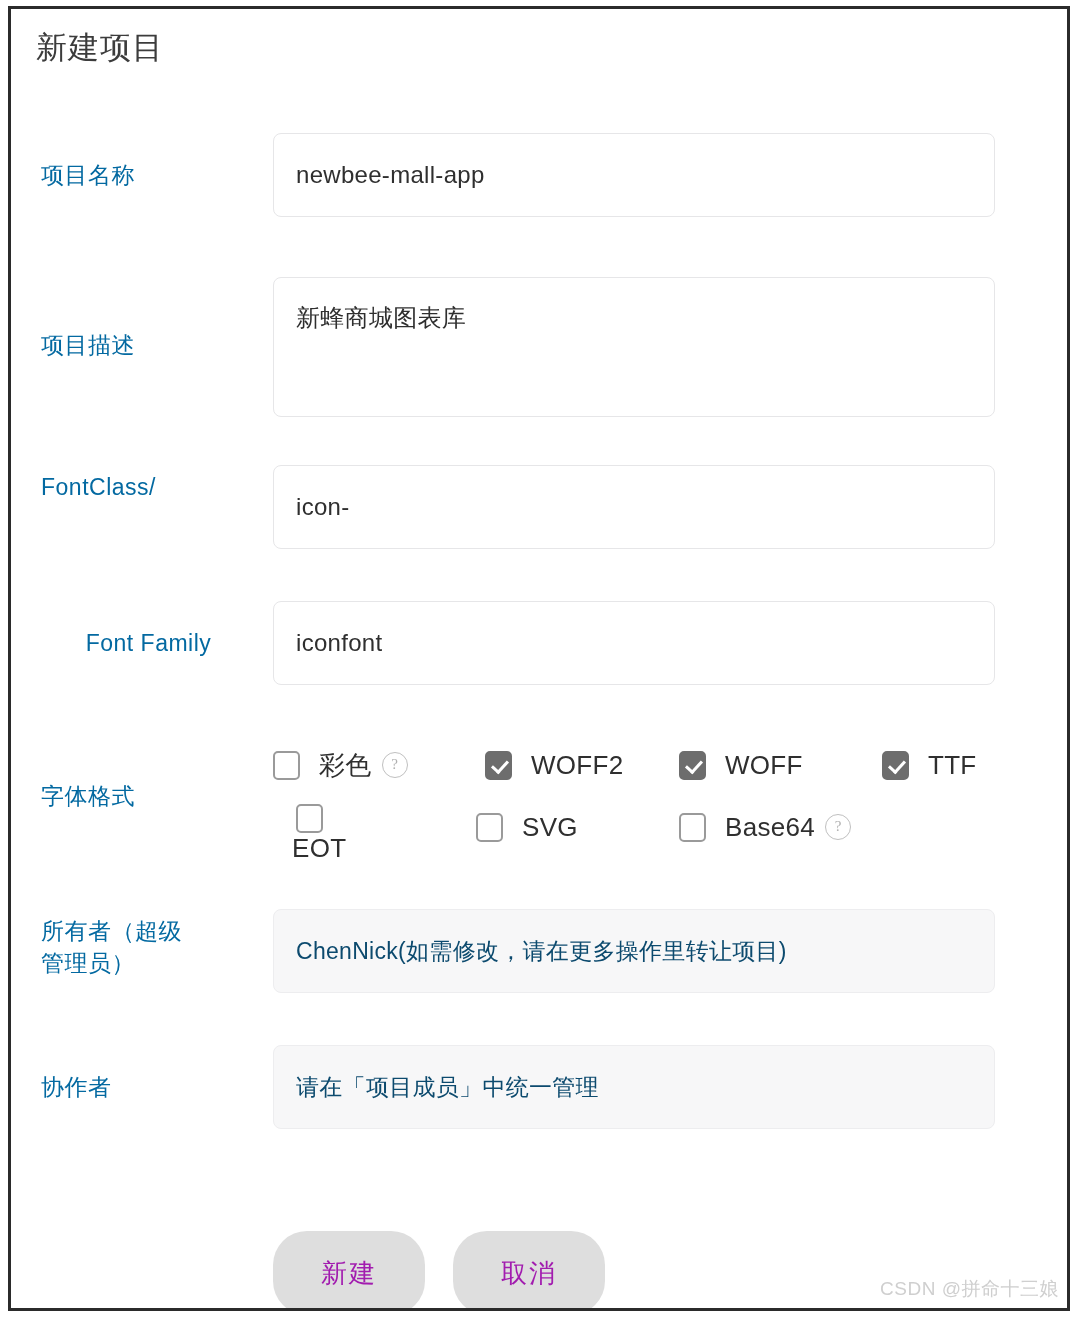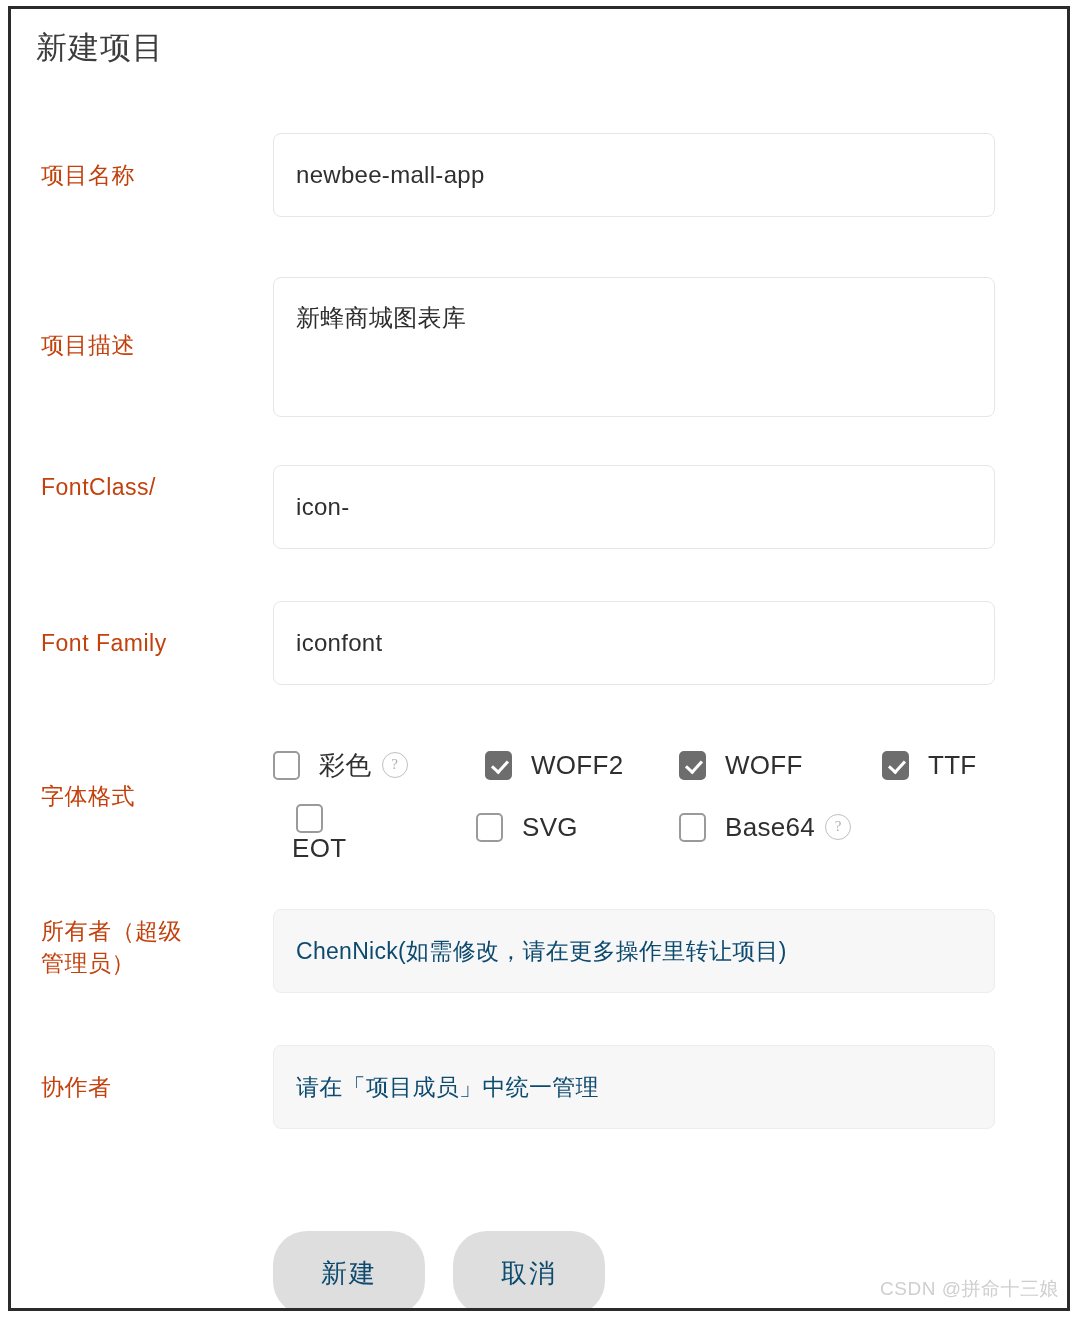--- a/index.html
+++ b/index.html
@@ -48,21 +48,21 @@
   
   .form-row {
     position: absolute;
     left: 0;
     width: 100%;
   }
   .field-label {
     position: absolute;
     left: 30px;
     width: 215px;
-    color: #c2410c;
+    color: #0369a1;
     font-size: 23px;
     line-height: 32px;
     letter-spacing: 0.5px;
   }
   .field-control {
     position: absolute;
     left: 262px;
   }
 
   .text-input {
@@ -175,21 +175,21 @@
     top: 1222px;
     display: flex;
     gap: 28px;
   }
   .btn {
     width: 152px;
     height: 84px;
     border-radius: 34px;
     background: #dedede;
     border: none;
-    color: #0c4a6e;
+    color: #a21caf;
     font-size: 26px;
     font-family: "Liberation Sans", "DejaVu Sans", sans-serif;
     letter-spacing: 2px;
     cursor: pointer;
     display: flex;
     align-items: center;
     justify-content: center;
   }
 
   
@@ -228,21 +228,21 @@
     <div class="form-row" style="top:456px;">
       <div class="field-label" style="top:6px;">
         <div>FontClass/</div>
       </div>
       <div class="field-control" style="top:0;">
         <div class="text-input h-input" placeholder="icon-">icon-</div>
       </div>
     </div>
 
     <div class="form-row" style="top:592px;">
-      <div class="field-label" style="top:26px;">Font Family</div>
+      <div class="field-label" style="top:26px;text-align:center;">Font Family</div>
       <div class="field-control" style="top:0;">
         <div class="text-input h-input" placeholder="iconfont">iconfont</div>
       </div>
     </div>
 
     <div class="form-row" style="top:733px;">
       <div class="field-label" style="top:38px;">字体格式</div>
       <div class="checkbox-grid" id="font-format-grid" style="top:0;">
         <div class="cb-row" id="cb-row-0">
             <div class="cb-item" style="left: 0px;">

